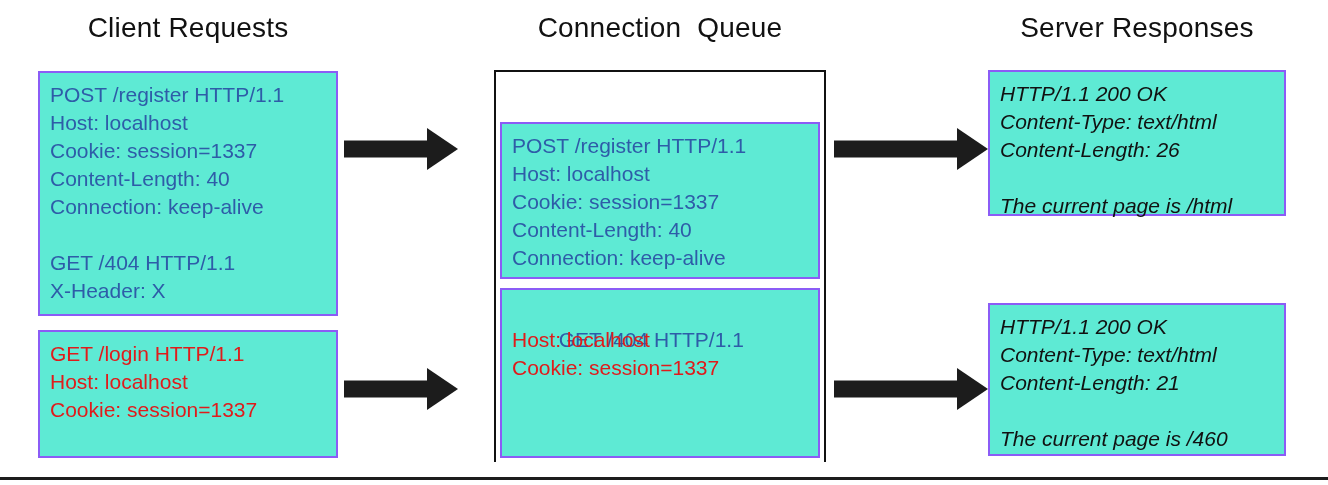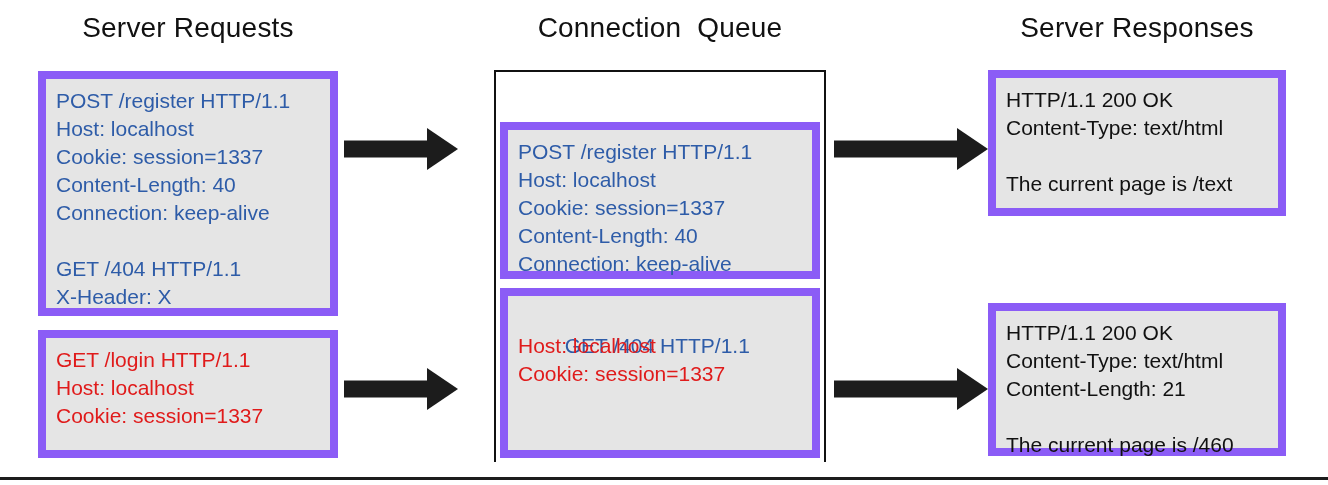--- a/index.html
+++ b/index.html
@@ -26,22 +26,22 @@
     font-size: 28px;
     line-height: 32px;
     letter-spacing: 0.2px;
     color: #111111;
     text-align: center;
     white-space: pre;
     font-weight: 400;
   }
   .msgbox {
     position: absolute;
-    background: #e5e5e5;
-    border: 8px solid #8b5cf6;
+    background: #5eead4;
+    border: 2px solid #8b5cf6;
     box-sizing: border-box;
   }
   .queue-outer {
     position: absolute;
     background: #ffffff;
     border: 2px solid #111111;
     border-bottom: none;
     box-sizing: border-box;
   }
   .lines {
@@ -53,21 +53,21 @@
   .line {
     font-size: 21px;
     line-height: 28px;
     white-space: pre;
     height: 28px;
   }
   .line.blank { height: 28px; }
   .seg { white-space: pre; }
   .c-blue { color: #2E5CA8; }
   .c-red  { color: #E01B1B; }
-  .c-black{ color: #111111; }
+  .c-black{ color: #111111; font-style: italic; }
 
   
   .arrow {
     position: absolute;
   }
   .arrow .shaft {
     position: absolute;
     background: #1c1c1c;
     left: 0;
     top: 50%;
@@ -87,21 +87,21 @@
   .hrule {
     position: absolute;
     background: #1c1c1c;
   }
 </style>
 </head>
 <body>
 
 <div class="stage">
 
-  <div class="col-title" style="left:38px; top:12px; width:300px;">Server Requests</div>
+  <div class="col-title" style="left:38px; top:12px; width:300px;">Client Requests</div>
 
   <div class="col-title" style="left:988px; top:12px; width:298px;">Server Responses</div>
 
   <div class="col-title" style="left:494px; top:12px; width:332px;">Connection  Queue</div>
 
   <div class="msgbox" style="left:38px; top:71px; width:300px; height:245px;">
     <div class="lines">
       <div class="line c-blue">POST /register HTTP/1.1</div>
       <div class="line c-blue">Host: localhost</div>
       <div class="line c-blue">Cookie: session=1337</div>
@@ -160,22 +160,23 @@
 
   <div class="arrow" style="left:834px; top:368px; width:154px; height:42px;">
     <div class="shaft" style="width:124px; height:17px;"></div>
     <div class="head" style="border-width:21px 0 21px 31px;"></div>
   </div>
 
   <div class="msgbox" style="left:988px; top:70px; width:298px; height:146px;">
     <div class="lines">
       <div class="line c-black">HTTP/1.1 200 OK</div>
       <div class="line c-black">Content-Type: text/html</div>
+      <div class="line c-black">Content-Length: 26</div>
       <div class="line blank"></div>
-      <div class="line c-black">The current page is /text</div>
+      <div class="line c-black">The current page is /html</div>
     </div>
   </div>
 
   <div class="msgbox" style="left:988px; top:303px; width:298px; height:153px;">
     <div class="lines">
       <div class="line c-black">HTTP/1.1 200 OK</div>
       <div class="line c-black">Content-Type: text/html</div>
       <div class="line c-black">Content-Length: 21</div>
       <div class="line blank"></div>
       <div class="line c-black">The current page is /460</div>

